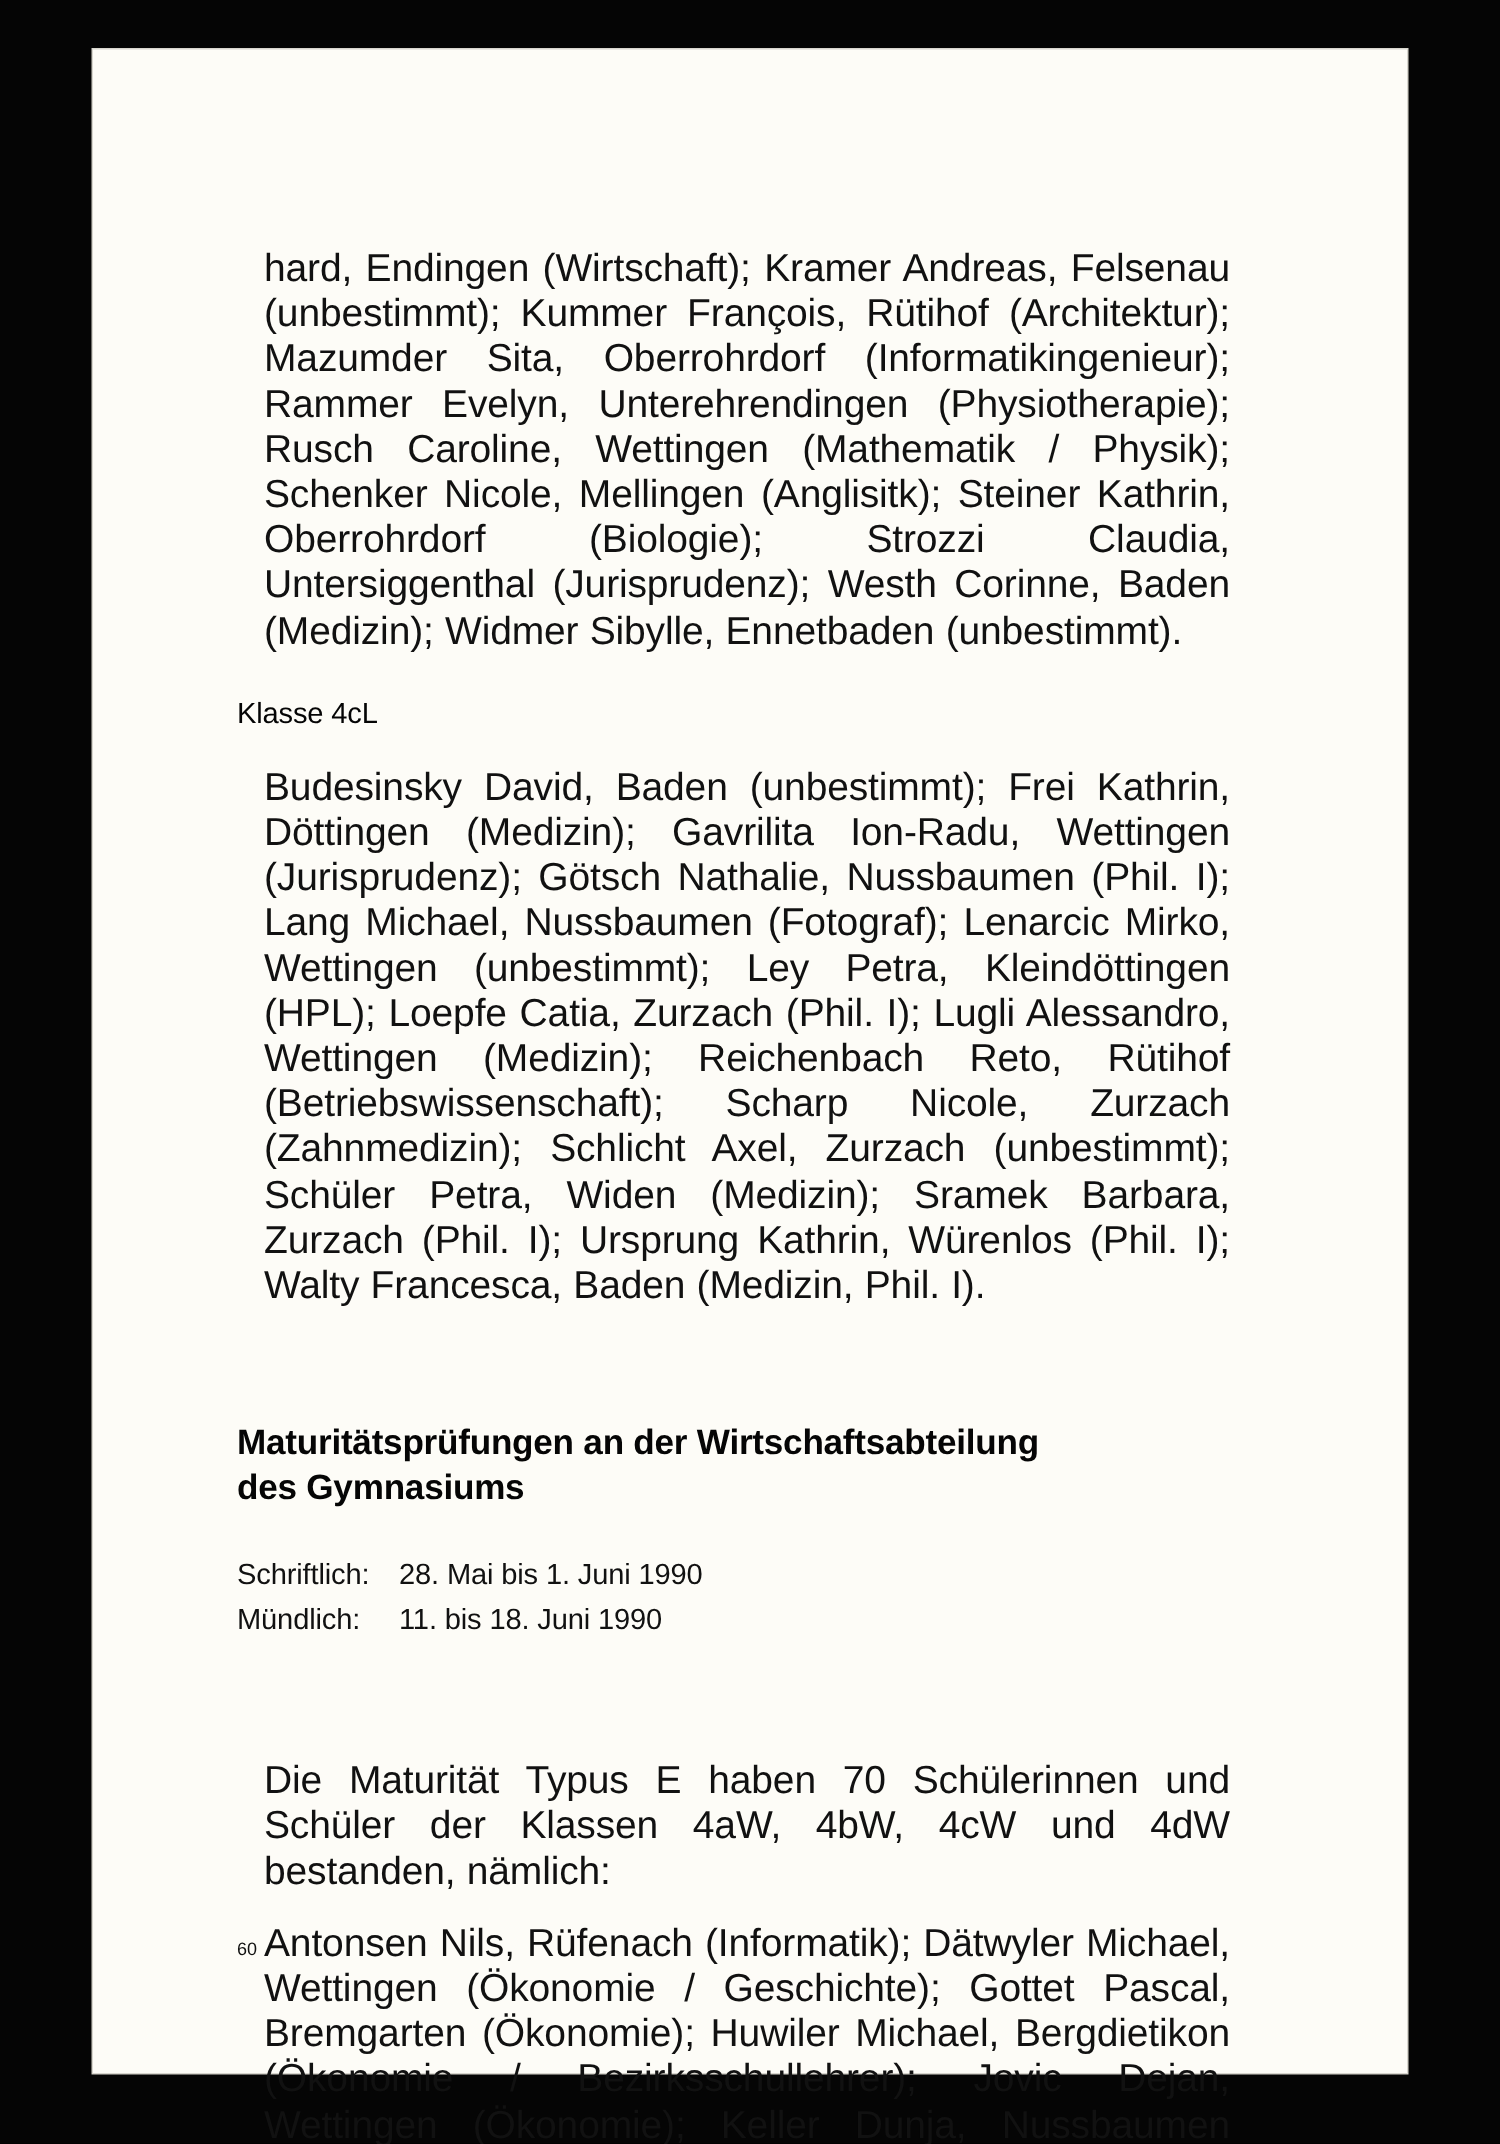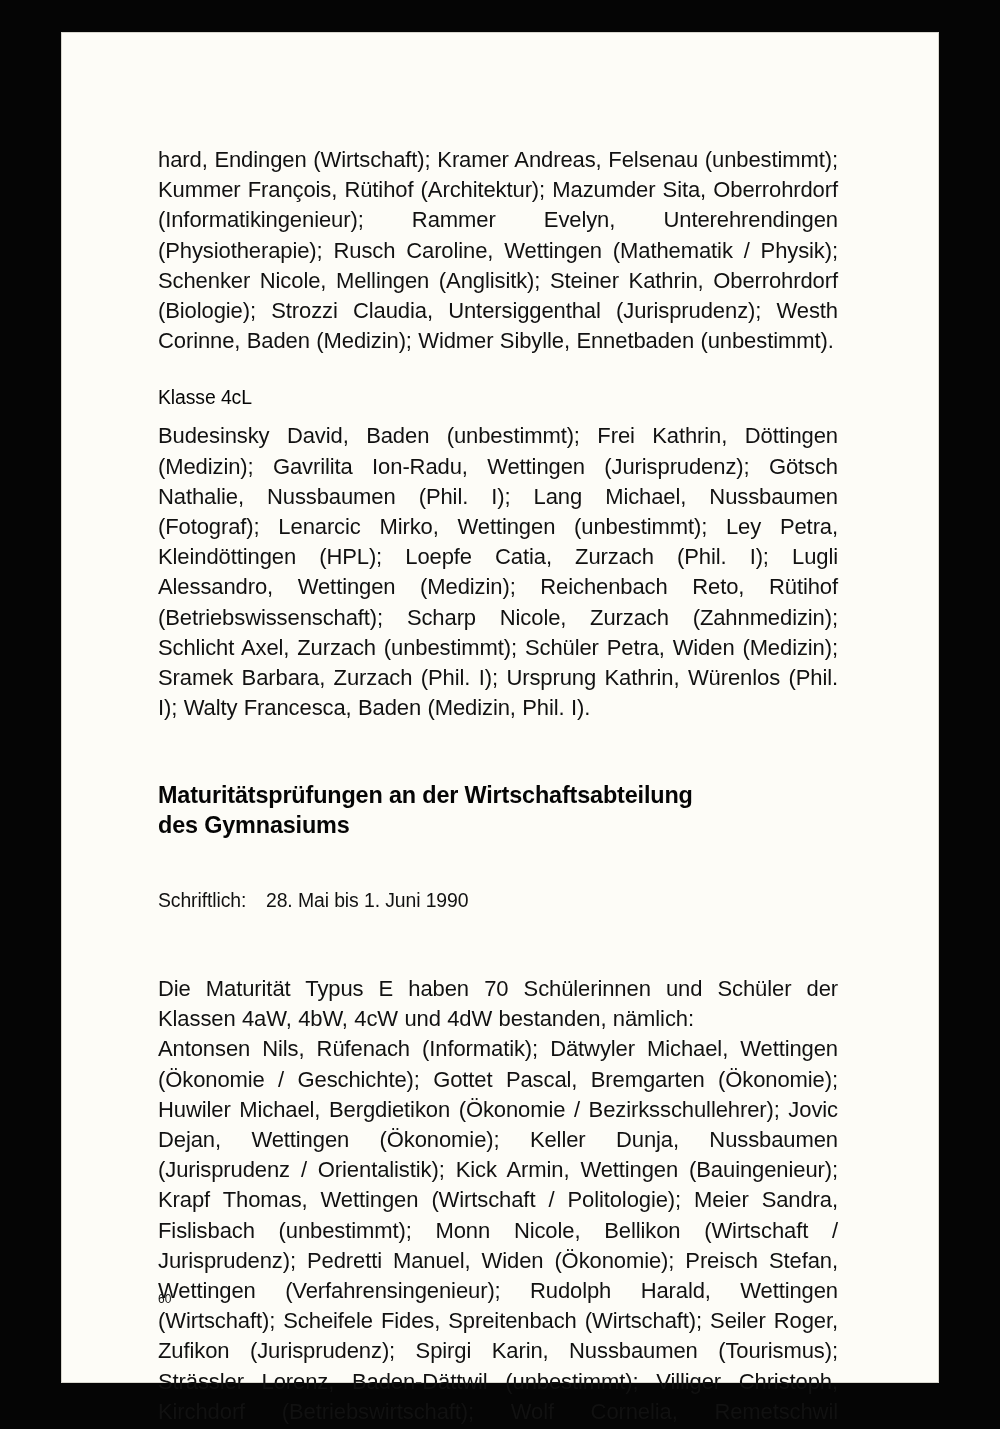--- a/index.html
+++ b/index.html
@@ -30,25 +30,25 @@
     background: #fdfcf7;
     box-shadow: 0 0 0 1px #d8d6ce;
   }
   #content {
     position: absolute;
     left: 96px;
     top: 112px;
     width: 680px;
   }
   .para {
-    font-size: 22px;
+    font-size: 26px;
     line-height: 30.2px;
     color: #111111;
     text-align: justify;
-    margin: 0;
+    margin: 18px;
     letter-spacing: -0.1px;
     word-spacing: 0.4px;
   }
   .cls-head {
     font-size: 19.4px;
     line-height: 30px;
     font-weight: normal;
     color: #050505;
     margin: 26px 0 9px 0;
     letter-spacing: -0.1px;
@@ -69,21 +69,20 @@
     color: #111111;
     letter-spacing: -0.1px;
   }
   .dates-row {
     display: block;
     white-space: pre;
   }
   .dates-label {
     display: inline-block;
     width: 108px;
-    margin-top: 16px;
   }
   .page-number {
     position: absolute;
     left: 96px;
     top: 1259px;
     font-size: 12px;
     color: #111111;
   }
 </style>
 </head>
@@ -103,20 +102,21 @@
 
       <h1 class="section-title">
         <span>Maturitätsprüfungen an der Wirtschaftsabteilung</span><br>
         <span>des Gymnasiums</span>
       </h1>
 
       <div class="gap-mid"></div>
 
       <div class="dates">
         <span class="dates-row"><span class="dates-label">Schriftlich:</span><span>28. Mai bis 1. Juni 1990</span></span>
+        <span class="dates-row"><span class="dates-label">Mündlich:</span><span>11. bis 18. Juni 1990</span></span>
       </div>
 
       <div class="gap-big"></div>
 
       <p class="para">Die Maturität Typus E haben 70 Schülerinnen und Schüler der Klassen 4aW, 4bW, 4cW und 4dW bestanden, nämlich:</p>
 
 
       <p class="para">Antonsen Nils, Rüfenach (Informatik); Dätwyler Michael, Wettingen (Ökonomie / Geschichte); Gottet Pascal, Bremgarten (Ökonomie); Huwiler Michael, Bergdietikon (Ökonomie / Bezirksschullehrer); Jovic Dejan, Wettingen (Ökonomie); Keller Dunja, Nussbaumen (Jurisprudenz / Orientalistik); Kick Armin, Wettingen (Bauingenieur); Krapf Thomas, Wettingen (Wirtschaft / Politologie); Meier Sandra, Fislisbach (unbestimmt); Monn Nicole, Bellikon (Wirtschaft / Jurisprudenz); Pedretti Manuel, Widen (Ökonomie); Preisch Stefan, Wettingen (Verfahrensingenieur); Rudolph Harald, Wettingen (Wirtschaft); Scheifele Fides, Spreitenbach (Wirtschaft); Seiler Roger, Zufikon (Jurisprudenz); Spirgi Karin, Nussbaumen (Tourismus); Strässler Lorenz, Baden-Dättwil (unbestimmt); Villiger Christoph, Kirchdorf (Betriebswirtschaft); Wolf Cornelia, Remetschwil (Naturwissenschaft).</p>
 
     </div>

